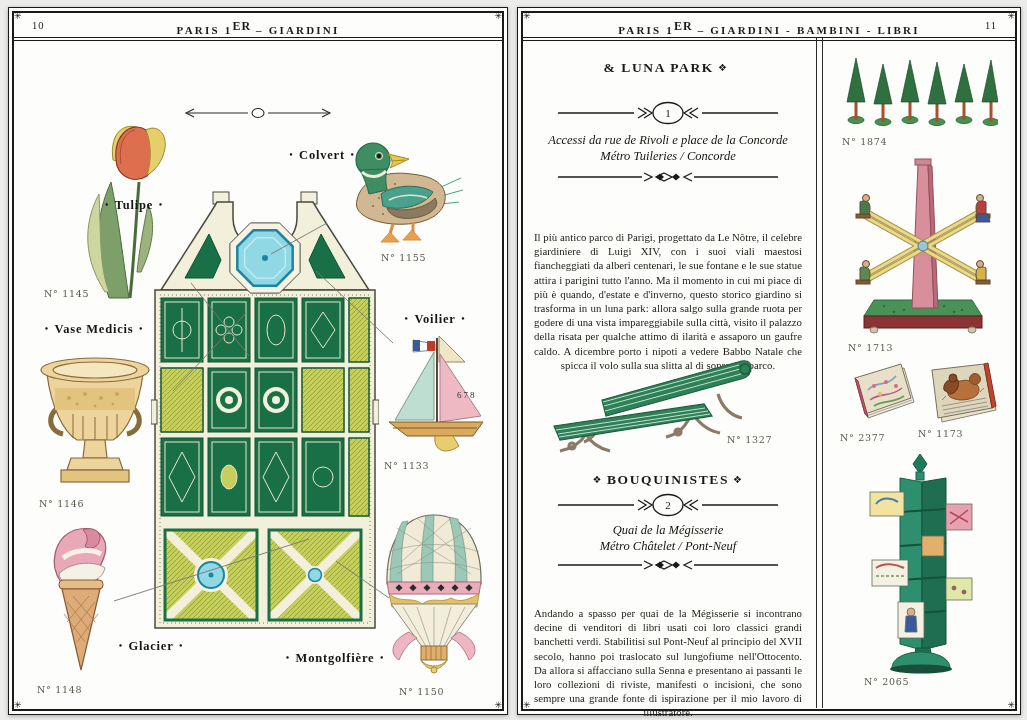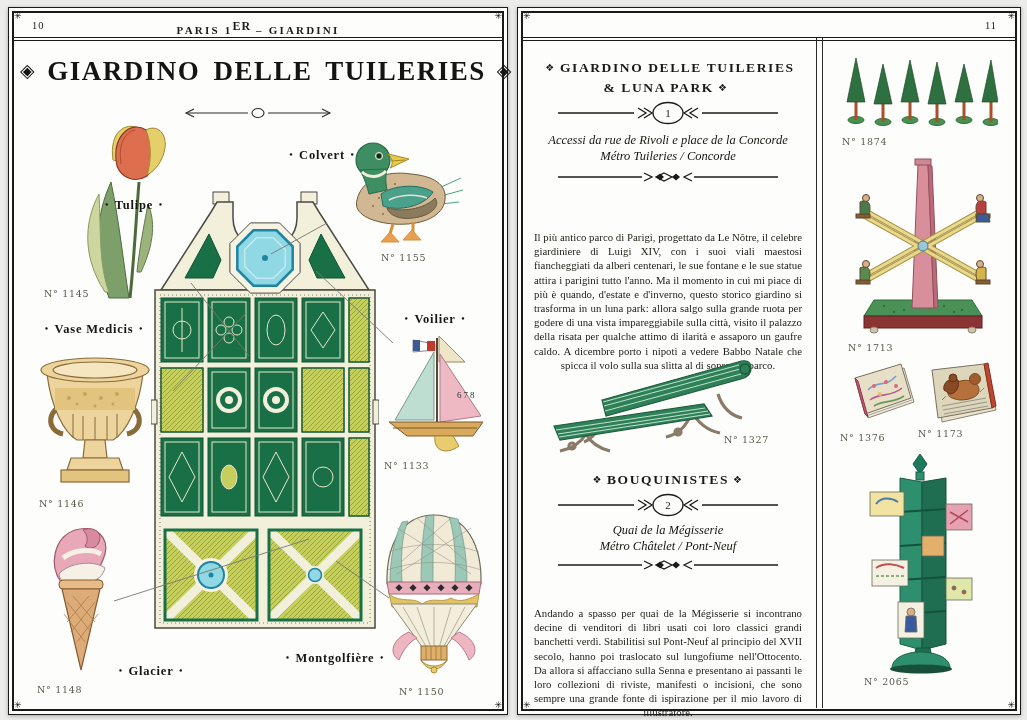--- a/index.html
+++ b/index.html
@@ -41,23 +41,20 @@
   <span class="cnr" style="left:5px;top:4px;">✳</span>
   <span class="cnr" style="right:5px;top:4px;">✳</span>
   <span class="cnr" style="left:5px;bottom:4px;">✳</span>
   <span class="cnr" style="right:5px;bottom:4px;">✳</span>
 
   <div class="hdr">
     <span class="pagenum" style="left:20px;">10</span>
     <div class="hdr-title"><span>PARIS 1</span><span class="sup">ER</span><span> – GIARDINI</span></div>
   </div>
 
-  <div class="big-title" style="left:0;right:0;top:48px;">
-    <span class="orn-big">◈</span><span>GIARDINO DELLE TUILERIES</span><span class="orn-big">◈</span>
-  </div>
 
   <svg class="illus" style="left:169px;top:97px;" width="160" height="16" viewBox="0 0 160 16">
     <g stroke="#2a2a2a" stroke-width="1.1" fill="none">
       <line x1="8" y1="8" x2="70" y2="8"></line>
         <line x1="90" y1="8" x2="152" y2="8"></line>
       <path d="M16,4 L8,8 L16,12"></path>
         <path d="M144,4 L152,8 L144,12"></path>
       <ellipse cx="80" cy="8" rx="6" ry="4.5"></ellipse>
     </g>
   </svg>
@@ -320,43 +317,43 @@
 
   <div class="spec-label" style="left:258px;top:140px;width:110px;z-index:4;"><span class="tick">•</span><span>Colvert</span><span class="tick">•</span></div>
   <div class="num" style="left:372px;top:244px;width:90px;">N° 1155</div>
 
   <div class="spec-label" style="left:12px;top:314px;width:146px;z-index:4;"><span class="tick">•</span><span>Vase Medicis</span><span class="tick">•</span></div>
   <div class="num" style="left:30px;top:490px;width:100px;">N° 1146</div>
 
   <div class="spec-label" style="left:376px;top:304px;width:100px;z-index:4;"><span class="tick">•</span><span>Voilier</span><span class="tick">•</span></div>
   <div class="num" style="left:375px;top:452px;width:100px;">N° 1133</div>
 
-  <div class="spec-label" style="left:92px;top:631px;width:100px;z-index:4;margin-top:25px;"><span class="tick">•</span><span>Glacier</span><span class="tick">•</span></div>
+  <div class="spec-label" style="left:92px;top:631px;width:100px;z-index:4;"><span class="tick">•</span><span>Glacier</span><span class="tick">•</span></div>
   <div class="num" style="left:28px;top:676px;width:90px;">N° 1148</div>
 
   <div class="spec-label" style="left:264px;top:643px;width:124px;z-index:4;"><span class="tick">•</span><span>Montgolfière</span><span class="tick">•</span></div>
   <div class="num" style="left:390px;top:678px;width:90px;">N° 1150</div>
 </div>
 
 <div class="page" style="left:517px;top:7px;width:502px;height:706px;">
   <div class="inner"></div>
   <span class="cnr" style="left:5px;top:4px;">✳</span>
   <span class="cnr" style="right:5px;top:4px;">✳</span>
   <span class="cnr" style="left:5px;bottom:4px;">✳</span>
   <span class="cnr" style="right:5px;bottom:4px;">✳</span>
 
   <div class="hdr">
+    <div class="hdr-title"><span>PARIS 1</span><span class="sup">ER</span><span> – GIARDINI - BAMBINI - LIBRI</span></div>
     <span class="pagenum" style="right:20px;">11</span>
   </div>
 
   <div class="vrule" style="left:298px;top:30px;bottom:6px;"></div>
 
   <div class="textcol" style="left:16px;top:46px;width:268px;height:650px;">
     <div class="sec-head" style="top:4px;">
-      <div><span class="orn">❖</span><span>GIARDINO DELLE TUILERIES</span></div>
       <div><span>&amp; LUNA PARK</span><span class="orn">❖</span></div>
     </div>
 
     <svg class="divsvg" style="left:22px;top:46px;" width="224" height="26" viewBox="0 0 224 26">
       <g stroke="#1a1a1a" stroke-width="1.3" fill="none">
         <line x1="2" y1="13" x2="78" y2="13"></line>
           <path d="M82,8 L90,13 L82,18"></path>
           <path d="M88,8 L96,13 L88,18"></path>
         <ellipse cx="112" cy="13" rx="15" ry="10.5"></ellipse>
         <path d="M142,8 L134,13 L142,18"></path>
@@ -399,21 +396,21 @@
       <g stroke="#bfe0cf" stroke-width="1" fill="none">
         <path d="M62,56 L198,19"></path>
           <path d="M63,61 L199,24"></path>
           <path d="M61,52 L197,15"></path>
         <path d="M14,80 L163,58"></path>
           <path d="M16,84 L166,61"></path>
           <path d="M17,87 L168,64"></path>
       </g>
       <circle cx="203" cy="19" r="5" fill="none" stroke="#1d5c3c" stroke-width="1.5"></circle>
     </svg>
-    <div class="num" style="left:175px;top:380px;width:75px;text-align:center;">N° 1327</div>
+    <div class="num" style="left:193px;top:380px;width:75px;text-align:left;">N° 1327</div>
 
     <div class="sec-head" style="top:416px;">
       <span class="orn">❖</span><span>BOUQUINISTES</span><span class="orn">❖</span>
     </div>
 
     <svg class="divsvg" style="left:22px;top:438px;" width="224" height="26" viewBox="0 0 224 26">
       <g stroke="#1a1a1a" stroke-width="1.3" fill="none">
         <line x1="2" y1="13" x2="78" y2="13"></line>
           <path d="M82,8 L90,13 L82,18"></path>
           <path d="M88,8 L96,13 L88,18"></path>
@@ -524,21 +521,21 @@
       <path d="M20,40 C30,32 40,38 52,28" stroke="#b85a8a"></path>
       <path d="M24,46 C32,40 42,44 54,36" stroke="#6a9a5a"></path>
     </g>
     <g fill="#d86a7a">
         <circle cx="24" cy="26" r="2"></circle>
         <circle cx="36" cy="22" r="2"></circle>
         <circle cx="46" cy="26" r="2"></circle>
       </g>
     <circle cx="30" cy="34" r="2" fill="#e0c060"></circle>
   </svg>
-  <div class="num" style="left:322px;top:424px;width:90px;">N° 1376</div>
+  <div class="num" style="left:322px;top:424px;width:90px;">N° 2377</div>
 
   <svg class="illus" style="left:408px;top:348px;" width="74" height="70" viewBox="0 0 74 70">
     <polygon points="10,18 62,12 70,54 16,66" fill="#e8e2cc" stroke="#8a8474"></polygon>
     <polygon points="6,14 58,8 66,52 12,62" fill="#ddd6ba" stroke="#77705f"></polygon>
     <polygon points="58,8 66,52 70,50 62,7" fill="#c0452f" stroke="#8a2f1f"></polygon>
     <path d="M22,36 C24,24 46,20 52,30 C56,38 48,44 34,44 C27,43 21,41 22,36 Z" fill="#b5703c" stroke="#7a4a22"></path>
     <circle cx="49" cy="23" r="5.5" fill="#a05c2e" stroke="#7a4a22"></circle>
     <path d="M18,34 C16,26 26,20 32,24 C34,30 30,38 24,38 Z" fill="#8a4a26" stroke="#5f3318"></path>
     <circle cx="27" cy="22" r="4" fill="#8a4a26" stroke="#5f3318"></circle>
     <g stroke="#9a948a" stroke-width="1">

